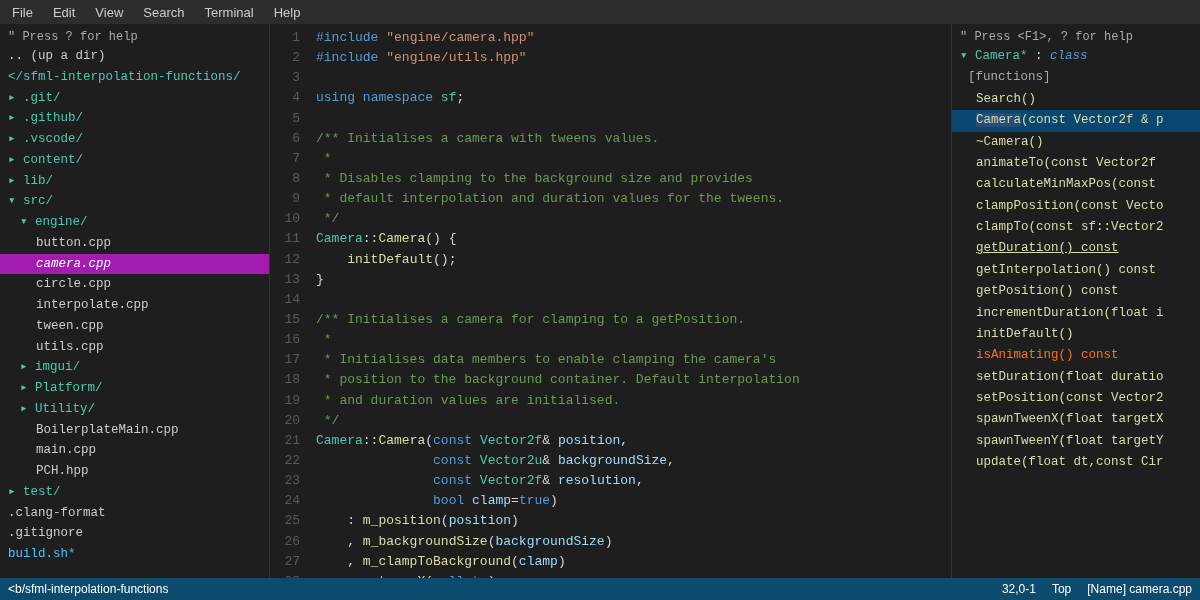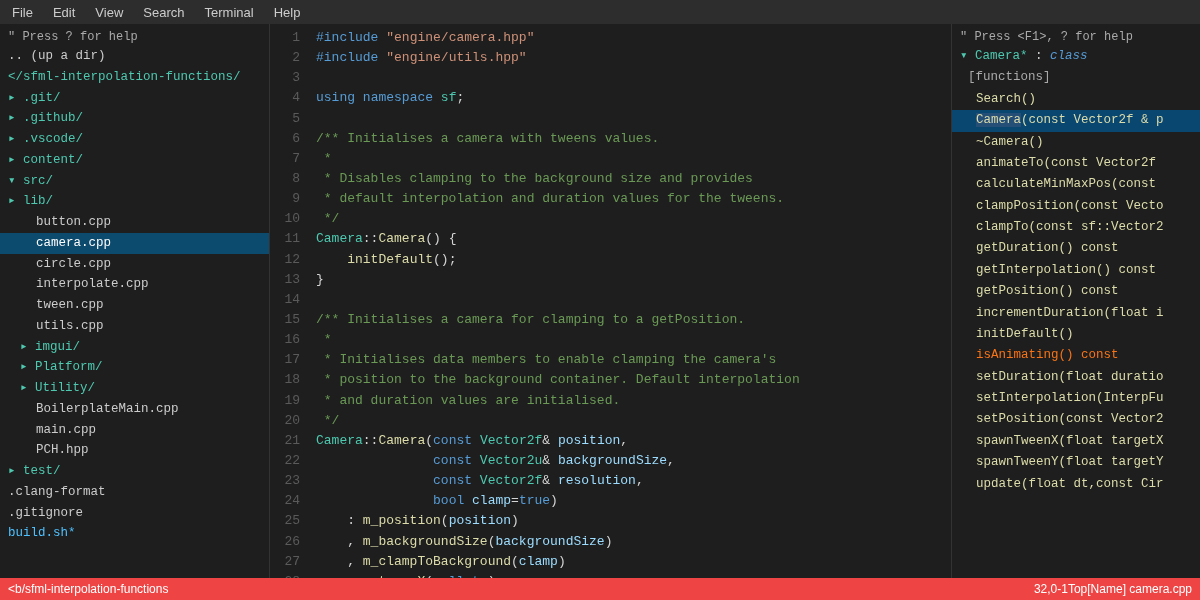--- a/index.html
+++ b/index.html
@@ -57,21 +57,21 @@
       color: #aaa;
       padding: 2px 8px;
       font-size: 12px;
     }
     .tree-item {
       padding: 1px 8px;
       white-space: nowrap;
       cursor: pointer;
       line-height: 1.5;
     }
-    .tree-item.active { background: #0c4a6e; color: #fff; }
+    .tree-item.active { background: #a21caf; color: #fff; font-style: italic; }
     .indent1 { padding-left: 20px; }
     .indent2 { padding-left: 36px; }
 
     
     #editor-pane {
       flex: 1;
       background: #1e1e1e;
       overflow: hidden;
       display: flex;
       flex-direction: column;
@@ -122,21 +122,21 @@
       cursor: pointer;
       line-height: 1.55;
     }
     .outline-section { color: #aaa; padding-left: 16px; }
     .outline-method { color: #dcdcaa; padding-left: 24px; }
     .outline-method.selected { background: #094771; }
 
     
     #status-bar {
       height: 22px;
-      background: #ef4444;
+      background: #0c4a6e;
       color: #fff;
       display: flex;
       align-items: center;
       font-size: 12px;
       font-family: sans-serif;
       padding: 0 8px;
       gap: 0;
       flex-shrink: 0;
     }
     #status-left {
@@ -146,21 +146,21 @@
       overflow: hidden;
     }
     #status-center {
       flex: 1;
       white-space: nowrap;
       overflow: hidden;
       margin-top: 37px;
     }
     #status-right {
       display: flex;
-      gap: 0;
+      gap: 16px;
       white-space: nowrap;
     }
 
     
     .kw { color: #569cd6; }
     .str { color: #ce9178; }
     .fn { color: #dcdcaa; }
     .comment { color: #6a9955; }
     .type { color: #4ec9b0; }
     .ns { color: #4ec9b0; }
@@ -182,22 +182,23 @@
 <div id="main-area">
 
   <div id="file-tree">
     <div class="tree-header">" Press ? for help</div>
     <div class="tree-item">.. (up a dir)</div>
     <div class="tree-item" style="color:#4ec9b0;">&lt;/sfml-interpolation-functions/</div>
     <div class="tree-item"><span style="color:#4ec9b0;">▸ .git/</span></div>
     <div class="tree-item"><span style="color:#4ec9b0;">▸ .github/</span></div>
     <div class="tree-item"><span style="color:#4ec9b0;">▸ .vscode/</span></div>
     <div class="tree-item"><span style="color:#4ec9b0;">▸ content/</span></div>
+    <div class="tree-item"><span style="color:#4ec9b0;">▸ lib/</span></div>
     <div class="tree-item"><span style="color:#4ec9b0;">▾ src/</span></div>
-    <div class="tree-item"><span style="color:#4ec9b0;">▸ lib/</span></div>
+    <div class="tree-item indent1"><span style="color:#4ec9b0;">▾ engine/</span></div>
     <div class="tree-item indent2">button.cpp</div>
     <div class="tree-item indent2 active">camera.cpp</div>
     <div class="tree-item indent2">circle.cpp</div>
     <div class="tree-item indent2">interpolate.cpp</div>
     <div class="tree-item indent2">tween.cpp</div>
     <div class="tree-item indent2">utils.cpp</div>
     <div class="tree-item indent1"><span style="color:#4ec9b0;">▸ imgui/</span></div>
     <div class="tree-item indent1"><span style="color:#4ec9b0;">▸ Platform/</span></div>
     <div class="tree-item indent1"><span style="color:#4ec9b0;">▸ Utility/</span></div>
     <div class="tree-item indent2">BoilerplateMain.cpp</div>
@@ -254,28 +255,27 @@
     <div class="outline-header">" Press &lt;F1&gt;, ? for help</div>
     <div class="outline-item"><span style="color:#4ec9b0;">▾ Camera*</span> : <span style="color:#569cd6; font-style:italic;">class</span></div>
     <div class="outline-item outline-section">[functions]</div>
     <div class="outline-item outline-method"><span style="color:#dcdcaa;">Search()</span></div>
     <div class="outline-item outline-method selected" style="background:#094771;"><span style="color:#dcdcaa;"><span style="background:#264f78;">Camera</span>(const Vector2f &amp; p</span></div>
     <div class="outline-item outline-method"><span style="color:#dcdcaa;">~Camera()</span></div>
     <div class="outline-item outline-method"><span style="color:#dcdcaa;">animateTo(const Vector2f</span></div>
     <div class="outline-item outline-method"><span style="color:#dcdcaa;">calculateMinMaxPos(const</span></div>
     <div class="outline-item outline-method"><span style="color:#dcdcaa;">clampPosition(const Vecto</span></div>
     <div class="outline-item outline-method"><span style="color:#dcdcaa;">clampTo(const sf::Vector2</span></div>
-    <div class="outline-item outline-method"><span style="color:#dcdcaa;">getDuration() const</span></div>
+    <div class="outline-item outline-method"><span style="color:#dcdcaa;text-decoration:underline;">getDuration() const</span></div>
     <div class="outline-item outline-method"><span style="color:#dcdcaa;">getInterpolation() const</span></div>
     <div class="outline-item outline-method"><span style="color:#dcdcaa;margin-top:36px;">getPosition() const</span></div>
     <div class="outline-item outline-method"><span style="color:#dcdcaa;">incrementDuration(float i</span></div>
     <div class="outline-item outline-method"><span style="color:#dcdcaa;">initDefault()</span></div>
     <div class="outline-item outline-method"><span style="color:#f97316;">isAnimating() const</span></div>
     <div class="outline-item outline-method"><span style="color:#dcdcaa;">setDuration(float duratio</span></div>
-    <div class="outline-item outline-method"><span style="color:#dcdcaa;">setInterpolation(InterpFu</span></div>
     <div class="outline-item outline-method"><span style="color:#dcdcaa;">setPosition(const Vector2</span></div>
     <div class="outline-item outline-method"><span style="color:#dcdcaa;">spawnTweenX(float targetX</span></div>
     <div class="outline-item outline-method"><span style="color:#dcdcaa;">spawnTweenY(float targetY</span></div>
     <div class="outline-item outline-method"><span style="color:#dcdcaa;">update(float dt,const Cir</span></div>
   </div>
 
 </div>
 
 <div id="status-bar">
   <div id="status-left">

